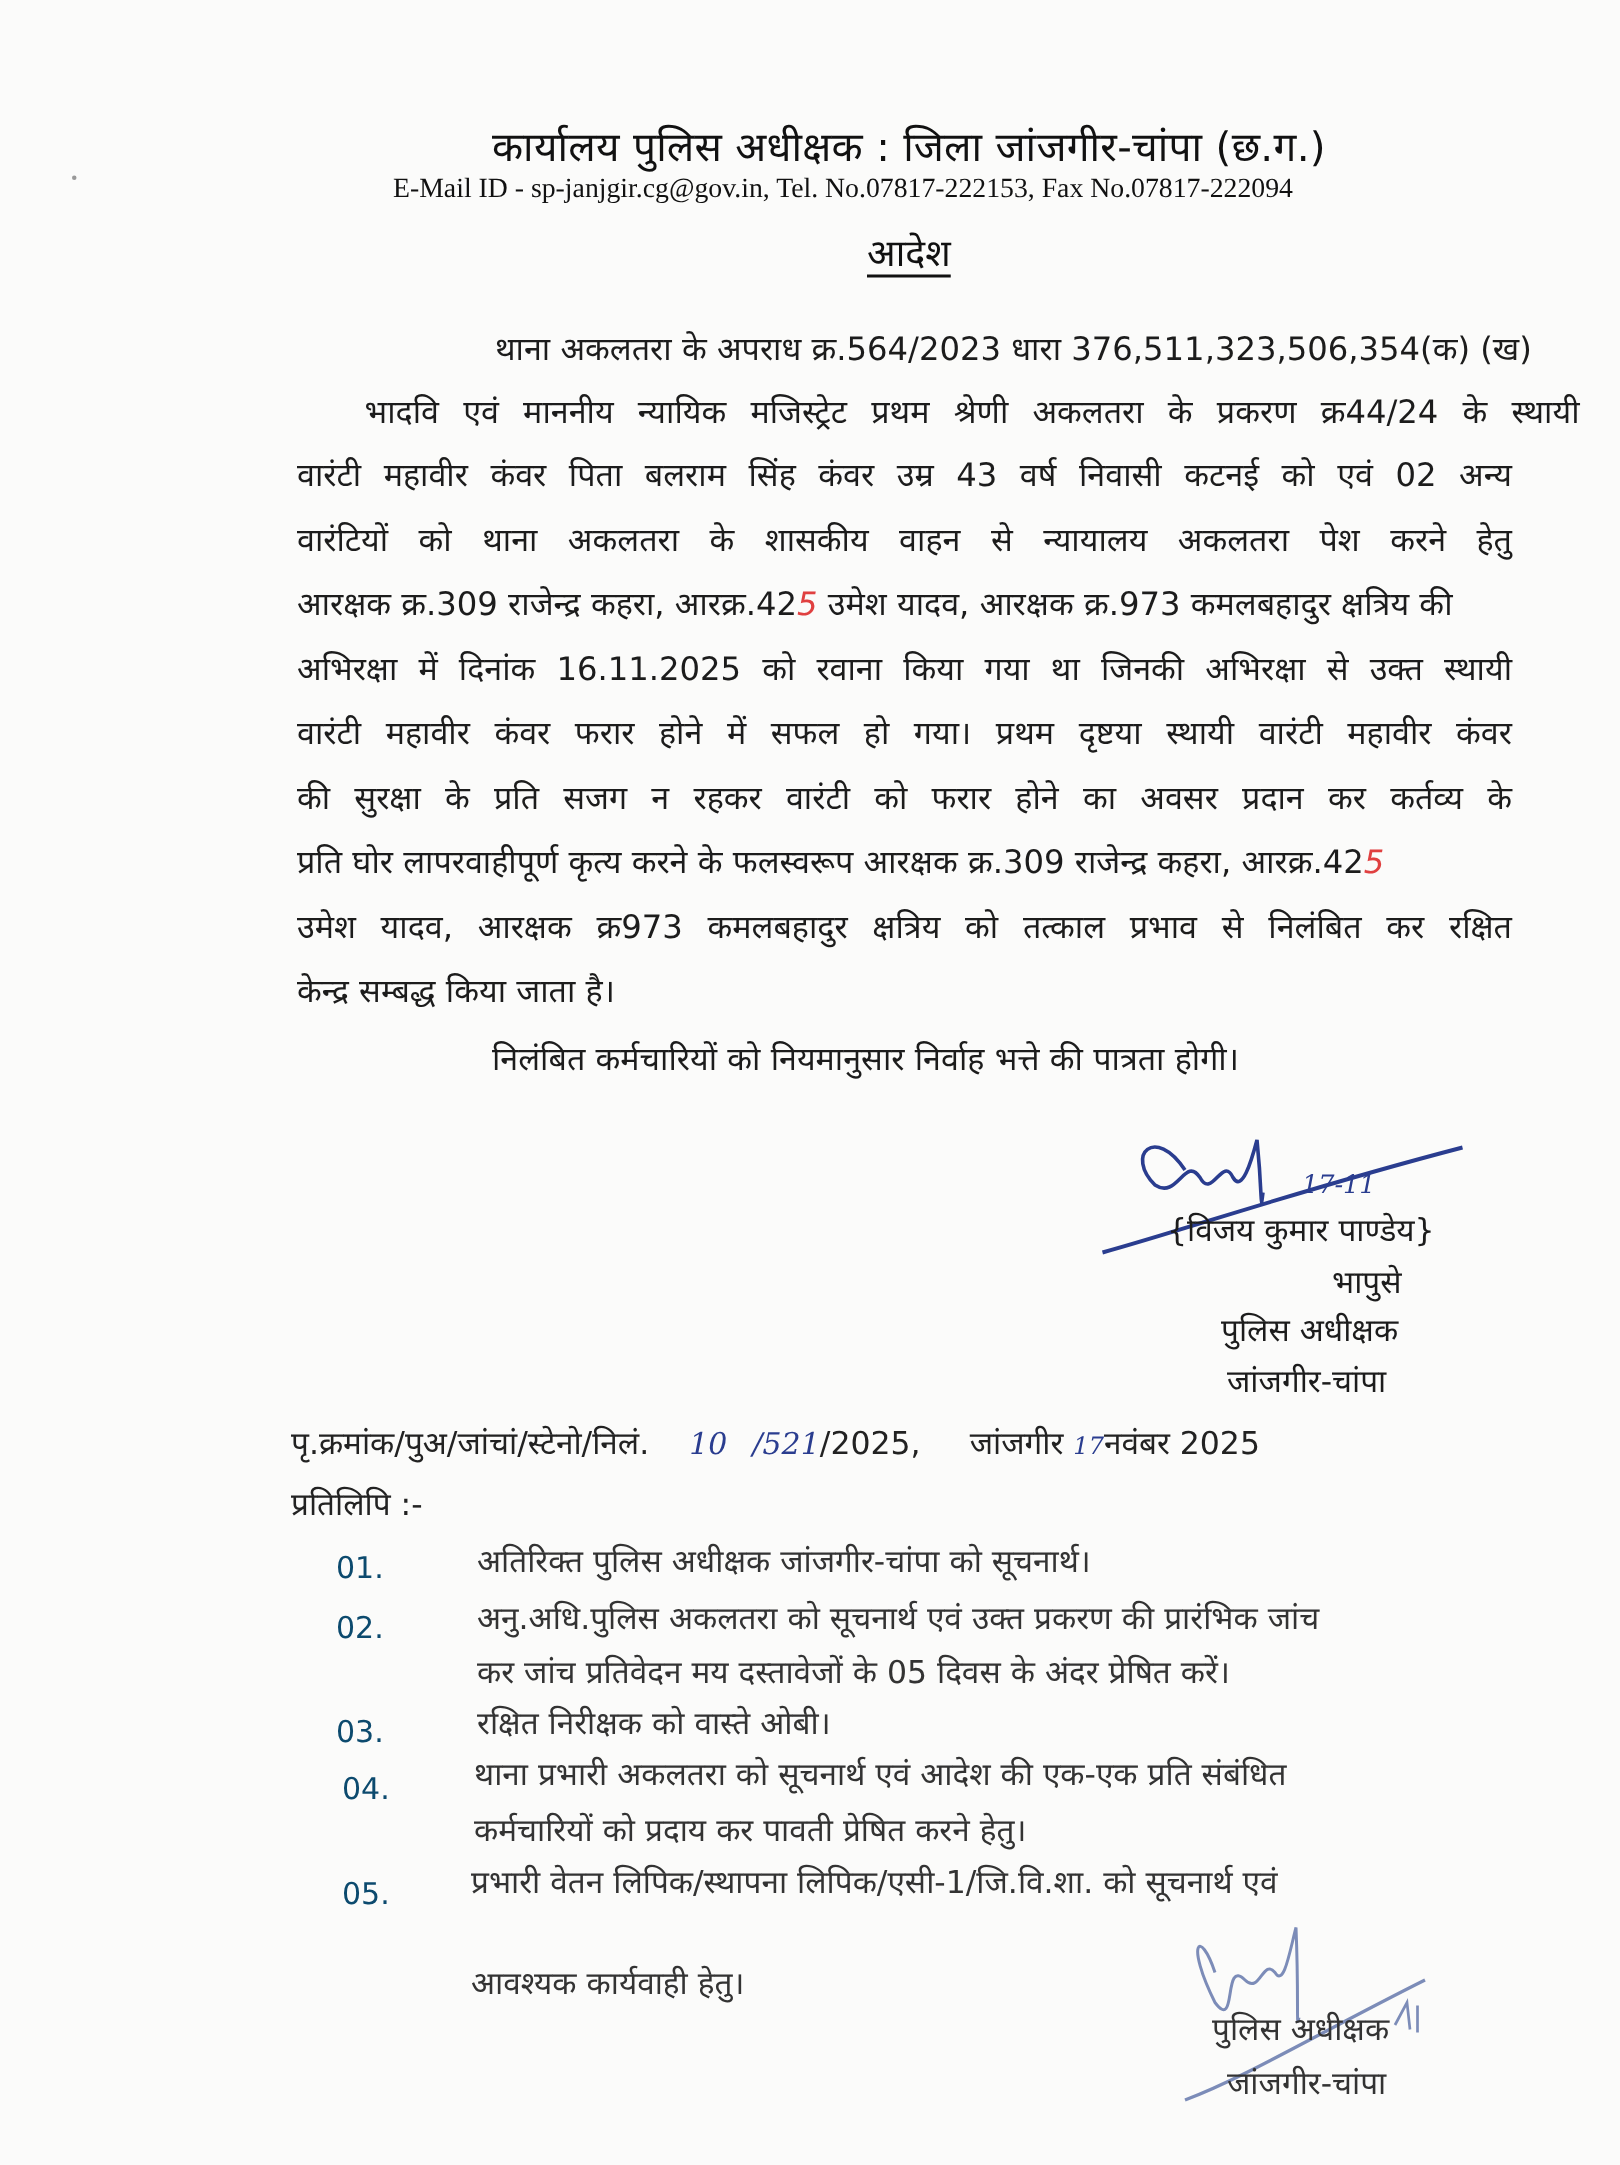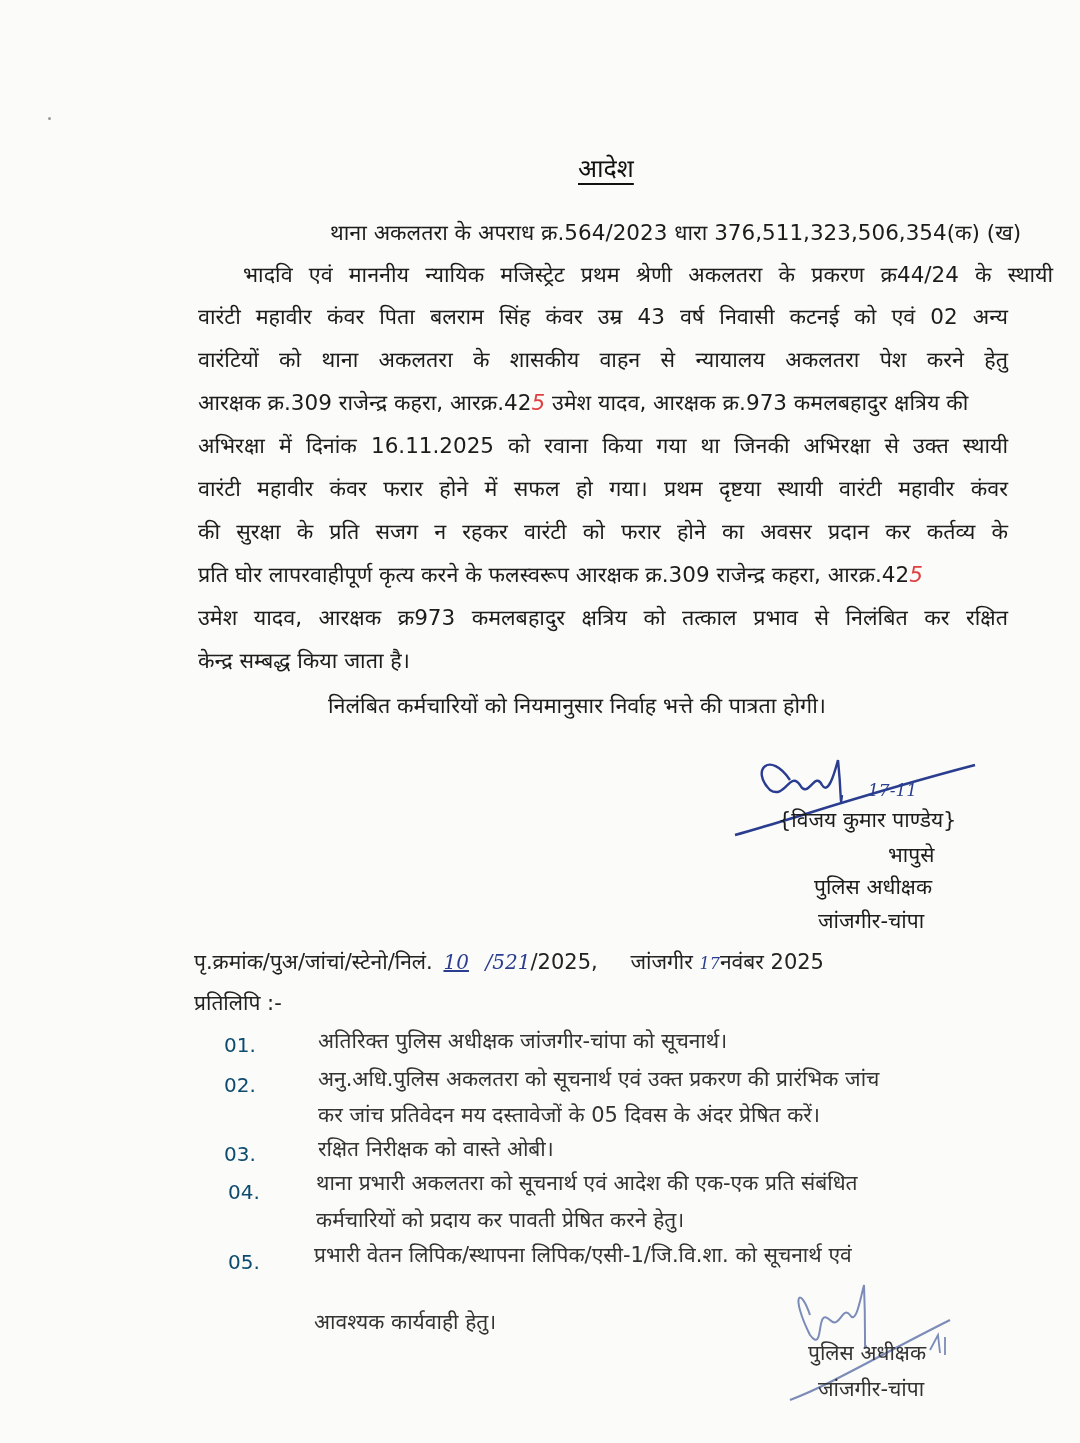--- a/index.html
+++ b/index.html
@@ -23,20 +23,22 @@
   .item-text { font-size: 21px; color: #333; }
   svg.sig { position: absolute; overflow: visible; }
   .dot { position: absolute; left: 48px; top: 117px; width: 3px; height: 3px; background: #999; border-radius: 50%; }
 </style>
 </head>
 <body>
 
 <div class="page">
   <div class="dot"></div>
 
+  <div class="abs hdr-title">कार्यालय पुलिस अधीक्षक : जिला जांजगीर-चांपा (छ.ग.)</div>
+  <div class="abs hdr-contact">E-Mail ID - sp-janjgir.cg@gov.in, Tel. No.07817-222153, Fax No.07817-222094</div>
   <div class="abs order-title">आदेश</div>
 
   <div class="abs para" style="top:0;height:0;">
     <div class="line" style="left:132px;top:217px;text-align:center;">थाना अकलतरा के अपराध क्र.564/2023 धारा 376,511,323,506,354(क) (ख)</div>
     <div class="line j" style="left:0;top:259px;margin-left:45px;">भादवि एवं माननीय न्यायिक मजिस्ट्रेट प्रथम श्रेणी अकलतरा के प्रकरण क्र44/24 के स्थायी</div>
     <div class="line j" style="left:0;top:301px;">वारंटी महावीर कंवर पिता बलराम सिंह कंवर उम्र 43 वर्ष निवासी कटनई को एवं 02 अन्य</div>
     <div class="line j" style="left:0;top:344px;">वारंटियों को थाना अकलतरा के शासकीय वाहन से न्यायालय अकलतरा पेश करने हेतु</div>
     <div class="line" style="left:0;top:387px;">
       <span>आरक्षक क्र.309 राजेन्द्र कहरा, आरक्र.42</span><span class="red5">5</span><span> उमेश यादव, आरक्षक क्र.973 कमलबहादुर क्षत्रिय की</span>
     </div>
@@ -56,21 +58,21 @@
     <path d="M5 95 C60 80, 130 55, 245 25" fill="none" stroke="#2a3d8f" stroke-width="2.6"></path>
   </svg>
   <div class="abs hand" style="left:868px;top:780px;font-size:17px;">17-11</div>
   <div class="abs sig-block" style="left:778px;top:805px;">{विजय कुमार पाण्डेय}</div>
   <div class="abs sig-block" style="left:888px;top:840px;">भापुसे</div>
   <div class="abs sig-block" style="left:814px;top:872px;">पुलिस अधीक्षक</div>
   <div class="abs sig-block" style="left:818px;top:906px;">जांजगीर-चांपा</div>
 
   <div class="abs ref" style="left:194px;top:947px;">
     <span>पृ.क्रमांक/पुअ/जांचां/स्टेनो/निलं.</span>
-    <span class="hand" style="font-size:20px;margin-left:4px;text-decoration:underline;">10</span>
+    <span class="hand" style="font-size:20px;margin-left:20px;">10</span>
     <span class="hand" style="font-size:20px;margin-left:10px;">/521</span><span>/2025,</span>
     <span style="margin-left:26px;">जांजगीर</span>
     <span class="hand" style="font-size:16px;">17</span><span>नवंबर 2025</span>
   </div>
 
   <div class="abs ref" style="left:194px;top:988px;">प्रतिलिपि :-</div>
 
   <div>
     <div class="abs item-num" style="left:224px;top:1033px;">01.</div>
     <div class="abs item-text" style="left:318px;top:1026px;text-align:right;">अतिरिक्त पुलिस अधीक्षक जांजगीर-चांपा को सूचनार्थ।</div>

